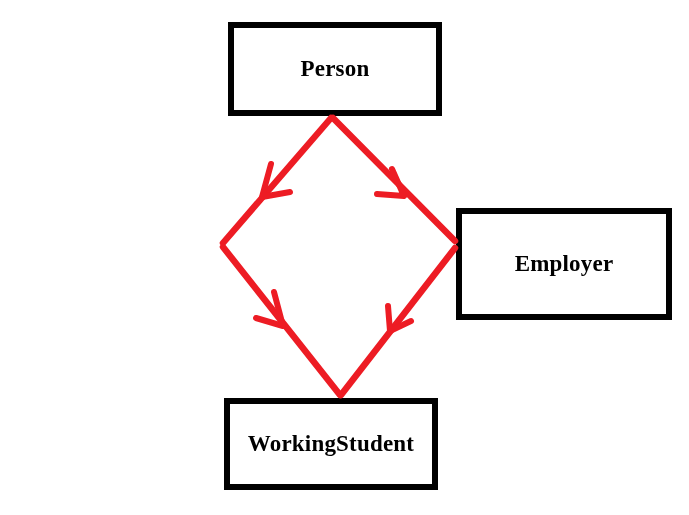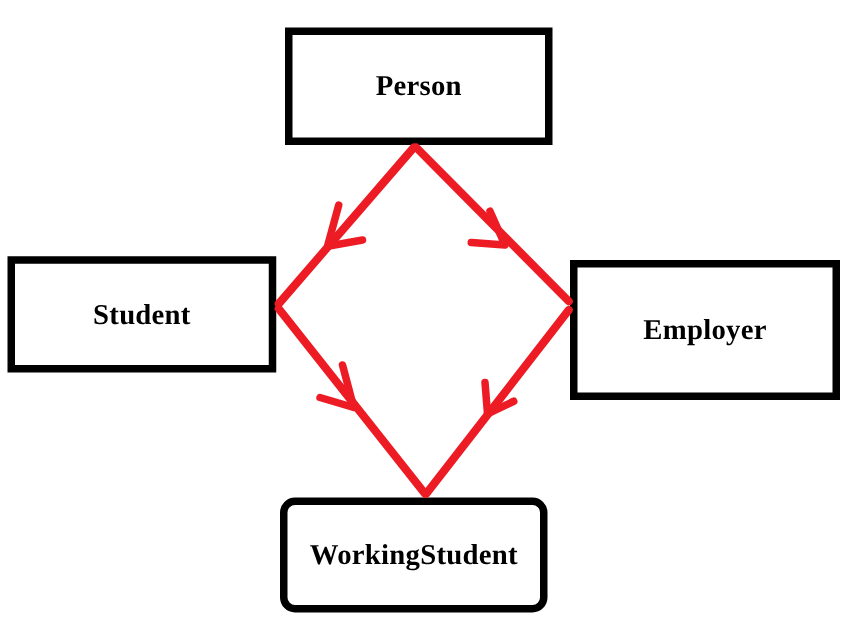--- a/index.html
+++ b/index.html
@@ -42,29 +42,26 @@
 </style>
 </head>
 <body>
 
 <div class="canvas">
 
   <div class="node" id="node-person" style="border-color: rgb(0, 0, 0);">
     <span>Person</span>
   </div>
 
-  <div class="node" id="node-student" style="border-color: rgb(0, 0, 0);">
-    <span>Student</span>
-  </div>
 
   <div class="node" id="node-employer" style="border-color: rgb(0, 0, 0);">
     <span>Employer</span>
   </div>
 
-  <div class="node" id="node-workingstudent" style="border-color: rgb(0, 0, 0); border-radius: 12px;">
+  <div class="node" id="node-workingstudent" style="border-color: rgb(0, 0, 0);">
     <span>WorkingStudent</span>
   </div>
 
   <svg class="arrow-layer" viewBox="0 0 689 515" fill="none" stroke-linecap="round" stroke-linejoin="round">
 
     <path d="M331,118 L223,243" stroke-width="6.5" stroke="#ed1c24"></path>
     <path d="M271,164 L262,197 L290,192" stroke-width="6" stroke="#ed1c24"></path>
 
     <path d="M333,118 L455,241" stroke-width="6.5" stroke="#ed1c24"></path>
     <path d="M392,169 L404,196 L377,194" stroke-width="6" stroke="#ed1c24"></path>

